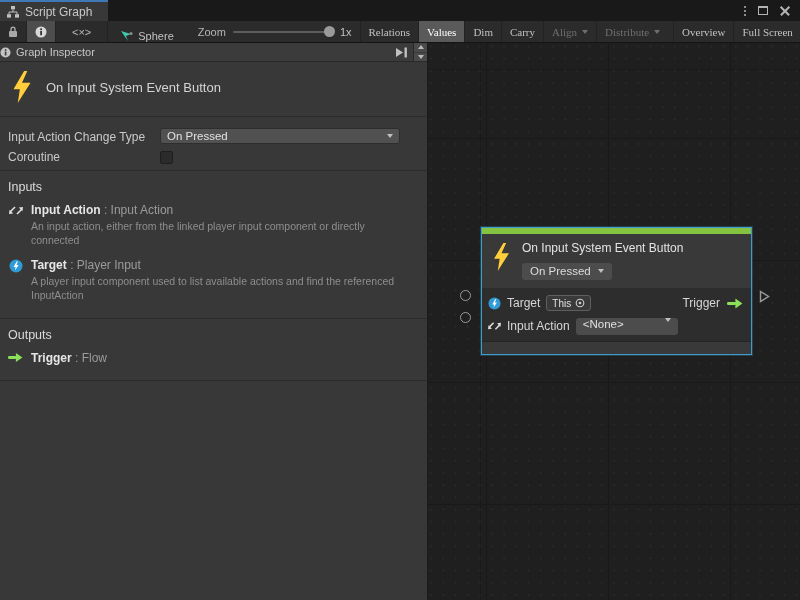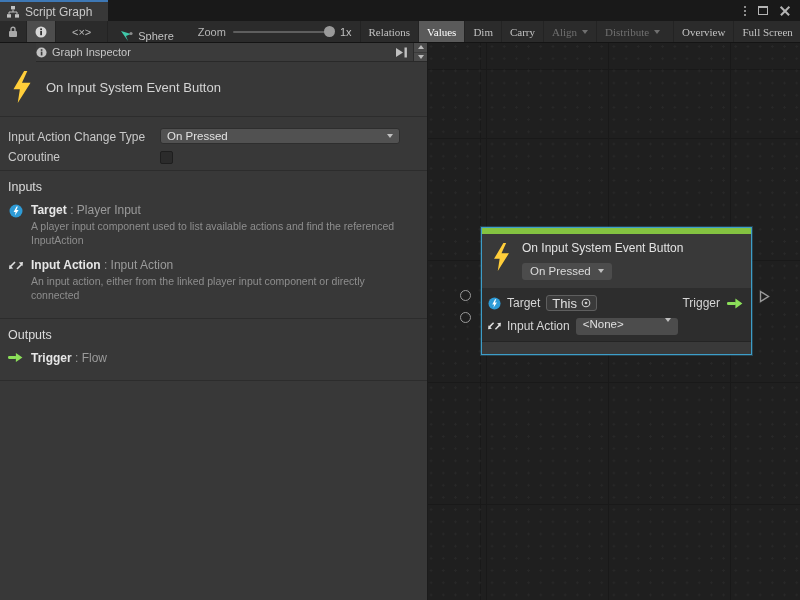--- a/index.html
+++ b/index.html
@@ -33,21 +33,21 @@
   .tool-toggle.disabled { color:#6F6F6F; }
   .tool-toggle.gap { margin-left:5px; }
   .caret { width:0; height:0; border-left:3.5px solid transparent; border-right:3.5px solid transparent; border-top:4px solid #C0C0C0; }
   .disabled .caret { border-top-color:#6F6F6F; }
 
   
   .main { flex:1; display:flex; min-height:0; }
 
   
   .inspector { width:428px; flex:none; background:#383838; border-right:1px solid #1B1B1B; display:flex; flex-direction:column; }
-  .insp-header { height:19px; flex:none; background:#3B3B3B; border-bottom:1px solid #292929; display:flex; align-items:center; gap:5px; font-size:11px; color:#C6C6C6;margin-left:36px; }
+  .insp-header { height:19px; flex:none; background:#3B3B3B; border-bottom:1px solid #292929; display:flex; align-items:center; gap:5px; font-size:11px; color:#C6C6C6; }
   .insp-header-right { margin-left:auto; display:flex; align-items:center; height:100%; }
   .dock-btn { display:flex; align-items:center; padding:0 5px; height:100%; }
   .spinner { width:14px; height:100%; display:flex; flex-direction:column; border-left:1px solid #2A2A2A; }
   .spin-btn { flex:1; background:#4A4A4A; display:flex; align-items:center; justify-content:center; }
   .spin-btn + .spin-btn { border-top:1px solid #3A3A3A; }
   .tri-up { width:0;height:0;border-left:3px solid transparent;border-right:3px solid transparent;border-bottom:4px solid #BBBBBB; }
   .tri-dn { width:0;height:0;border-left:3px solid transparent;border-right:3px solid transparent;border-top:4px solid #BBBBBB; }
 
   .insp-title { display:flex; align-items:center; gap:13px; padding:9px 10px 13px 11px; border-bottom:1px solid #2C2C2C; flex:none; }
   .insp-title-text { font-size:13px; color:#D4D4D4; }
@@ -83,21 +83,21 @@
 
   
   .node { position:absolute; left:53px; top:184px; width:271px; }
   .node-box { border:1px solid #3D9DC8; box-shadow:0 0 0 1px rgba(61,157,200,0.28); background:#2D2D2D; }
   .node-bar { height:6px; background:#84C341; }
   .node-header { background:#393939; padding:7px 8px 8px 10px; display:flex; align-items:flex-start; gap:11px; }
   .node-title { font-size:12px; color:#E3E3E3; margin-bottom:6px; white-space:nowrap; }
   .chip { display:inline-flex; align-items:center; gap:7px; background:#4C4C4C; border-radius:3px; height:17px; padding:0 8px; font-size:11.5px; color:#DCDCDC; }
   .node-body { padding:6px 8px 5px 6px; display:flex; flex-direction:column; gap:4px; }
   .node-row { display:flex; align-items:center; gap:6px; height:19px; font-size:12px; color:#D6D6D6; white-space:nowrap; }
-  .chip-this { display:inline-flex; align-items:center; gap:4px; background:#3A3A3A; border:1px solid #5F5F5F; border-radius:3px; height:16px; padding:0 5px; font-size:13px; color:#E0E0E0; }
+  .chip-this { display:inline-flex; align-items:center; gap:4px; background:#3A3A3A; border:1px solid #5F5F5F; border-radius:3px; height:16px; padding:0 5px; font-size:10px; color:#E0E0E0; }
   .trigger-out { margin-left:auto; display:flex; align-items:center; gap:7px; }
   .dropdown-none { display:inline-flex; align-items:flex-start; background:#4C4C4C; border-radius:3px; height:17px; width:102px; padding:0 7px; font-size:11.5px; color:#E0E0E0; }
   .dropdown-none .caret { margin-left:auto; }
   .node-footer { height:13px; background:#393939; border-top:1px solid #242424; }
   .port-circle { position:absolute; width:11px; height:11px; border:1.5px solid #9A9A9A; border-radius:50%; left:-21px; background:transparent; }
   .pc1 { top:63px; } .pc2 { top:85px; }
   .port-out-tri { position:absolute; right:-18px; top:62px; }
 </style>
 </head>
 <body>
@@ -233,43 +233,43 @@
           <span class="field-label">Coroutine</span>
           <span class="checkbox"></span>
         </div>
       </div>
 
       <div class="section bordered">
         <div class="section-title">Inputs</div>
 
         <div class="port-item">
           <span class="port-icon">
-            <svg width="14" height="14" viewBox="0 0 14 14">
-              <circle cx="7" cy="7" r="6.5" fill="#2E9BD6"></circle>
-              <polygon points="7.6,2.5 4.6,8 6.6,8 5.9,11.5 9.6,6 7.4,6 8.9,2.5" fill="#FFFFFF"></polygon>
-            </svg>
-          </span>
-          <div>
-            <div class="port-line"><span class="port-name">Target</span><span class="port-type"> : </span><span class="port-type">Player Input</span></div>
-            <div class="port-desc">A player input component used to list available actions and find the referenced InputAction</div>
-          </div>
-        </div>
-
-        <div class="port-item">
-          <span class="port-icon">
             <svg width="14" height="13" viewBox="0 0 14 13">
               <path d="M1 8 L6 3" stroke="#E0E0E0" stroke-width="1.6" fill="none"></path>
               <polygon points="0,10 0.6,5.8 4.2,9.4" fill="#E0E0E0"></polygon>
               <path d="M8 10 L13 5" stroke="#E0E0E0" stroke-width="1.6" fill="none"></path>
               <polygon points="14,3 13.4,7.2 9.8,3.6" fill="#E0E0E0"></polygon>
             </svg>
           </span>
           <div>
             <div class="port-line"><span class="port-name">Input Action</span><span class="port-type"> : </span><span class="port-type">Input Action</span></div>
             <div class="port-desc">An input action, either from the linked player input component or directly connected</div>
+          </div>
+        </div>
+
+        <div class="port-item">
+          <span class="port-icon">
+            <svg width="14" height="14" viewBox="0 0 14 14">
+              <circle cx="7" cy="7" r="6.5" fill="#2E9BD6"></circle>
+              <polygon points="7.6,2.5 4.6,8 6.6,8 5.9,11.5 9.6,6 7.4,6 8.9,2.5" fill="#FFFFFF"></polygon>
+            </svg>
+          </span>
+          <div>
+            <div class="port-line"><span class="port-name">Target</span><span class="port-type"> : </span><span class="port-type">Player Input</span></div>
+            <div class="port-desc">A player input component used to list available actions and find the referenced InputAction</div>
           </div>
         </div>
       </div>
 
       <div class="section bordered">
         <div class="section-title">Outputs</div>
         <div class="port-item" style="padding-bottom:10px;">
           <span class="port-icon">
             <svg width="16" height="11" viewBox="0 0 16 11">
               <rect x="0" y="4" width="9" height="3" rx="1.2" fill="#8CE05A"></rect>

